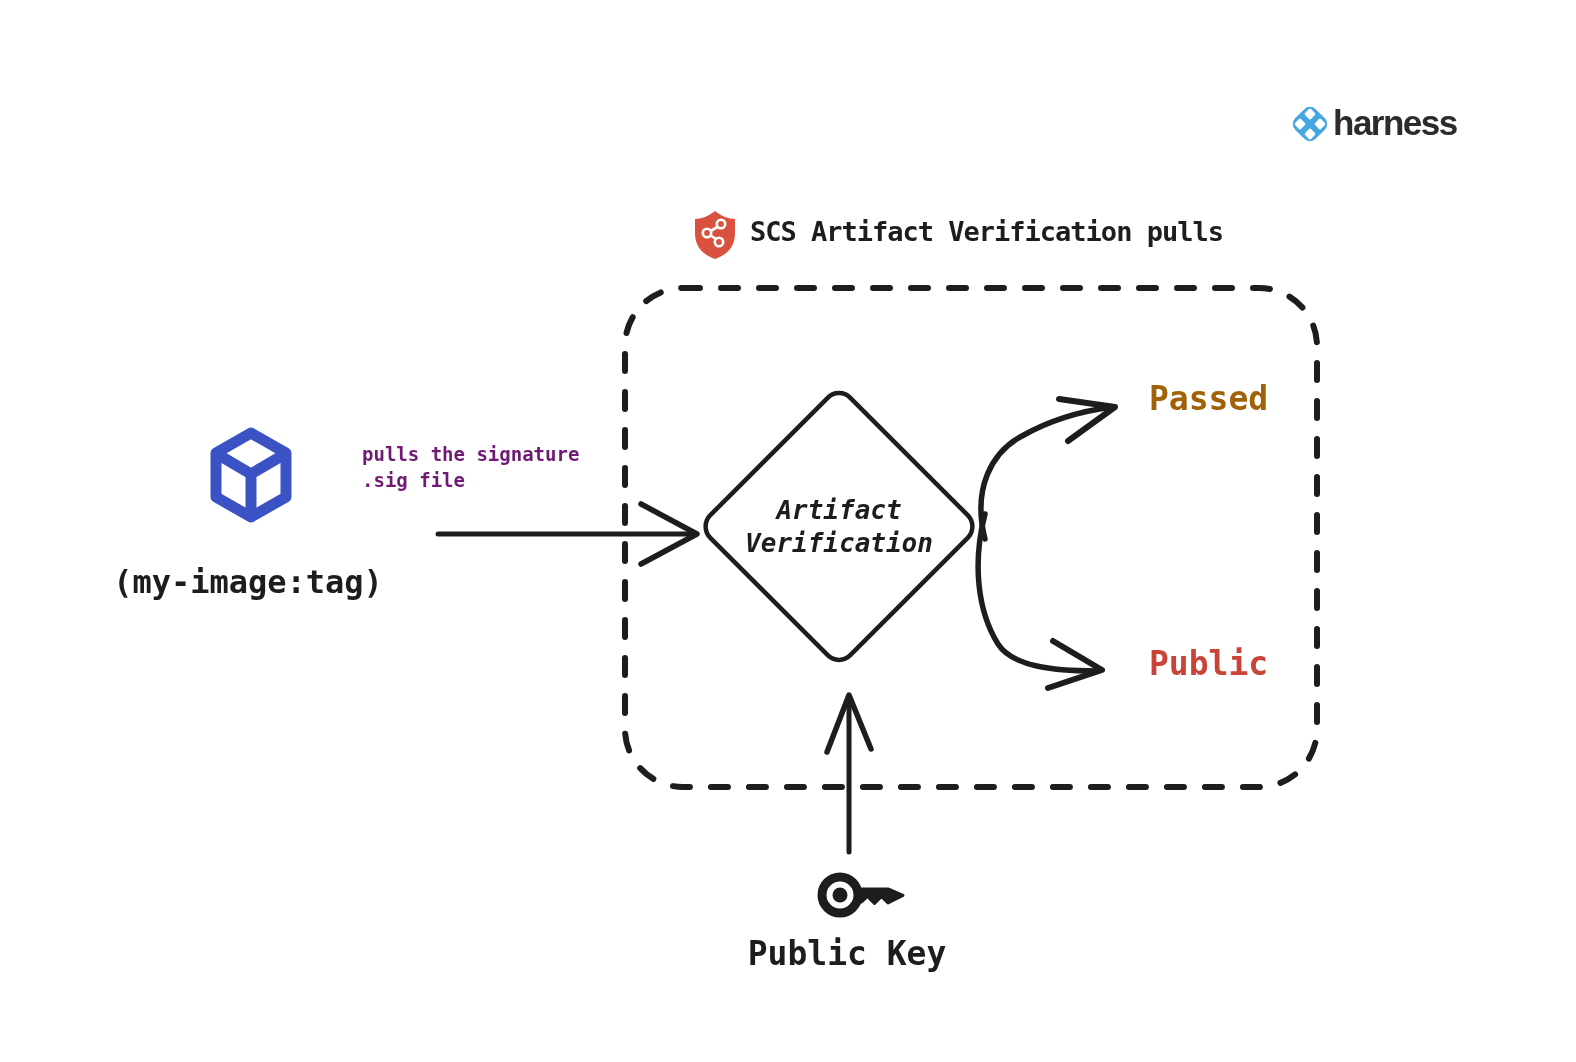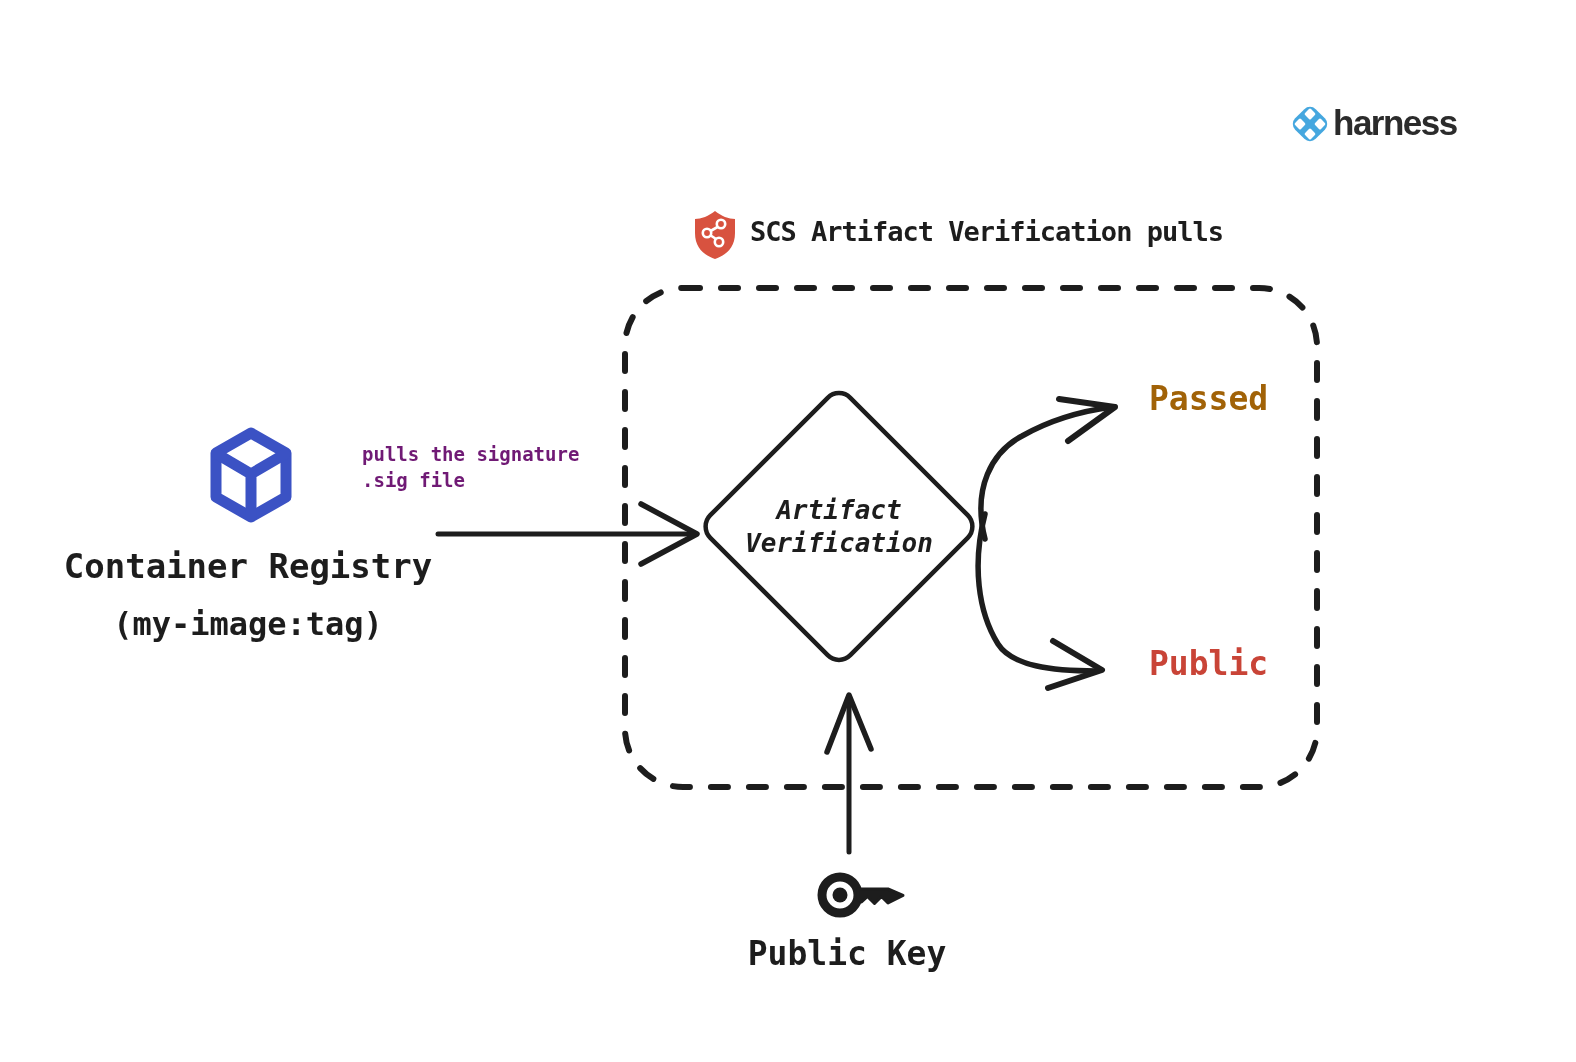--- a/index.html
+++ b/index.html
@@ -96,21 +96,20 @@
         <rect x="1315.8" y="119.8" width="8.4" height="8.4" rx="1.5" transform="rotate(45 1320 124)"></rect>
       </g>
     </g>
   </svg>
 
   <div class="abs wordmark">harness</div>
 
   <div class="abs label step-title">SCS Artifact Verification pulls</div>
 
   <div class="abs registry-block">
-    <div class="label registry-title">Container Registry</div>
     <div class="label registry-sub">(my-image:tag)</div>
   </div>
 
   <div class="abs edge-label">
     <div>pulls the signature</div>
     <div>.sig file</div>
   </div>
 
   <div class="abs label diamond-label">
     <div>Artifact</div>

